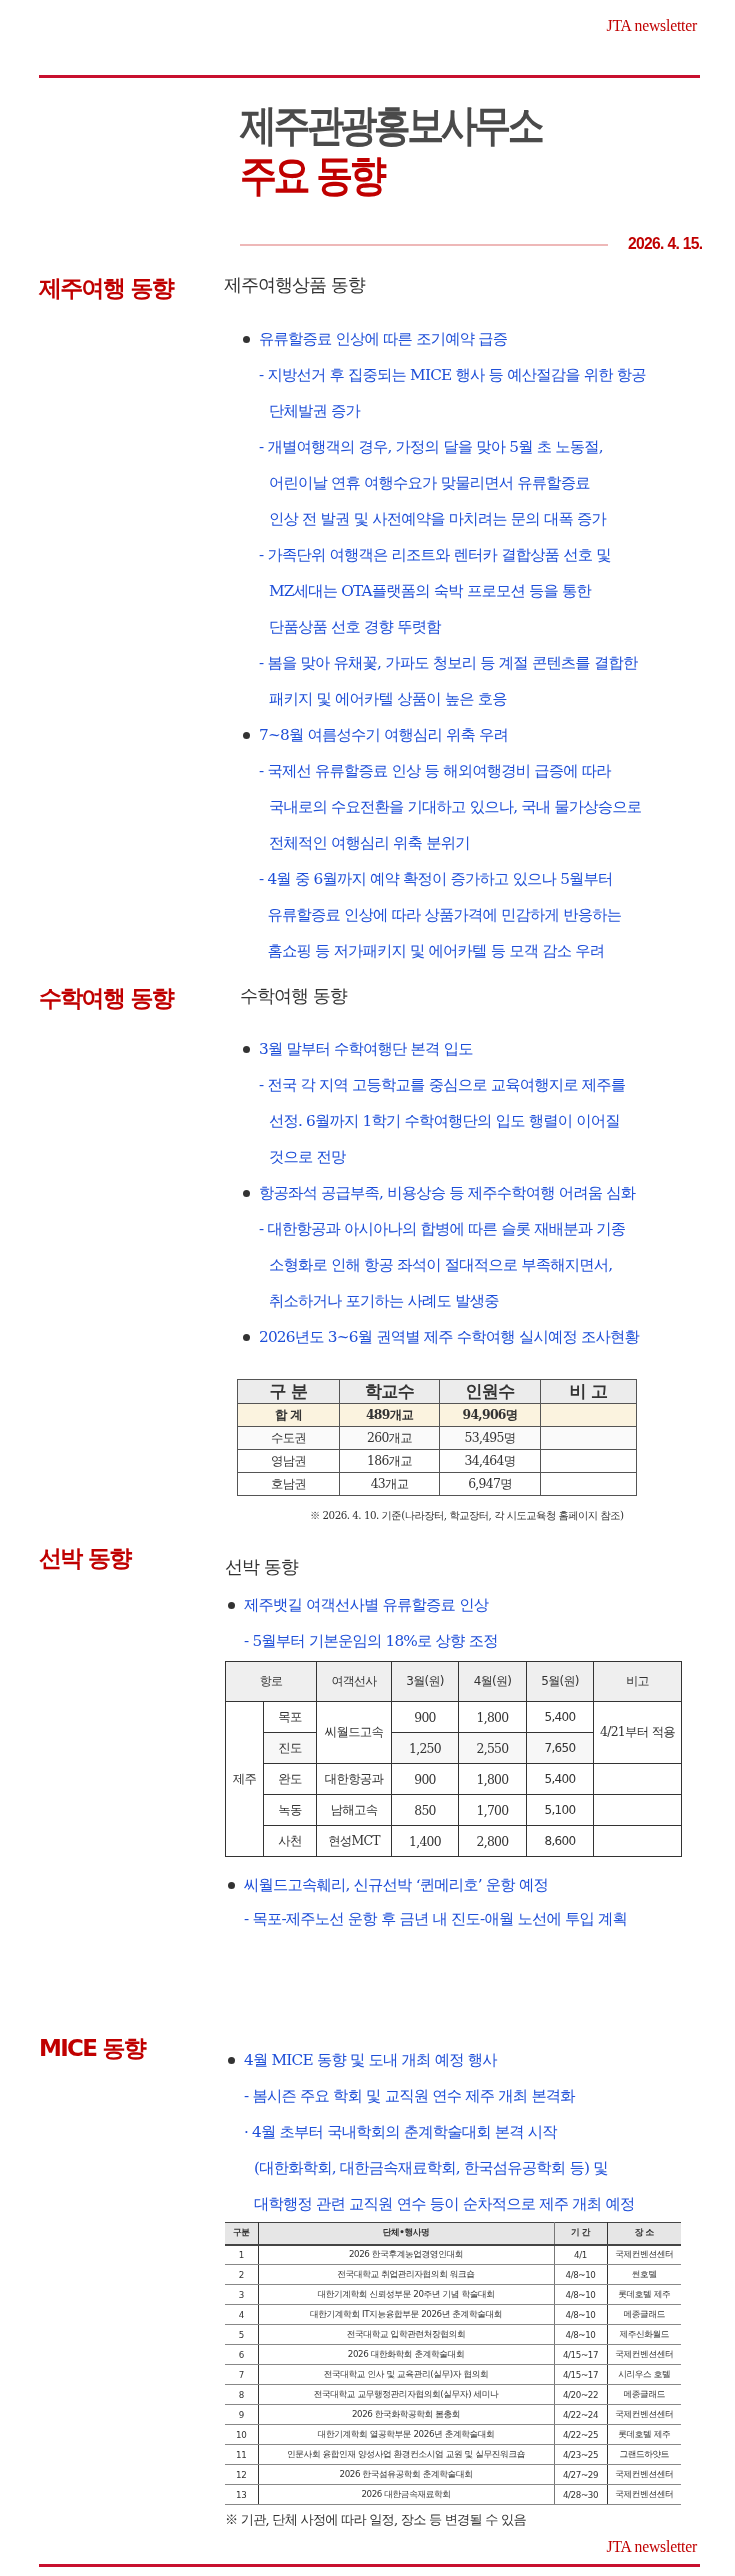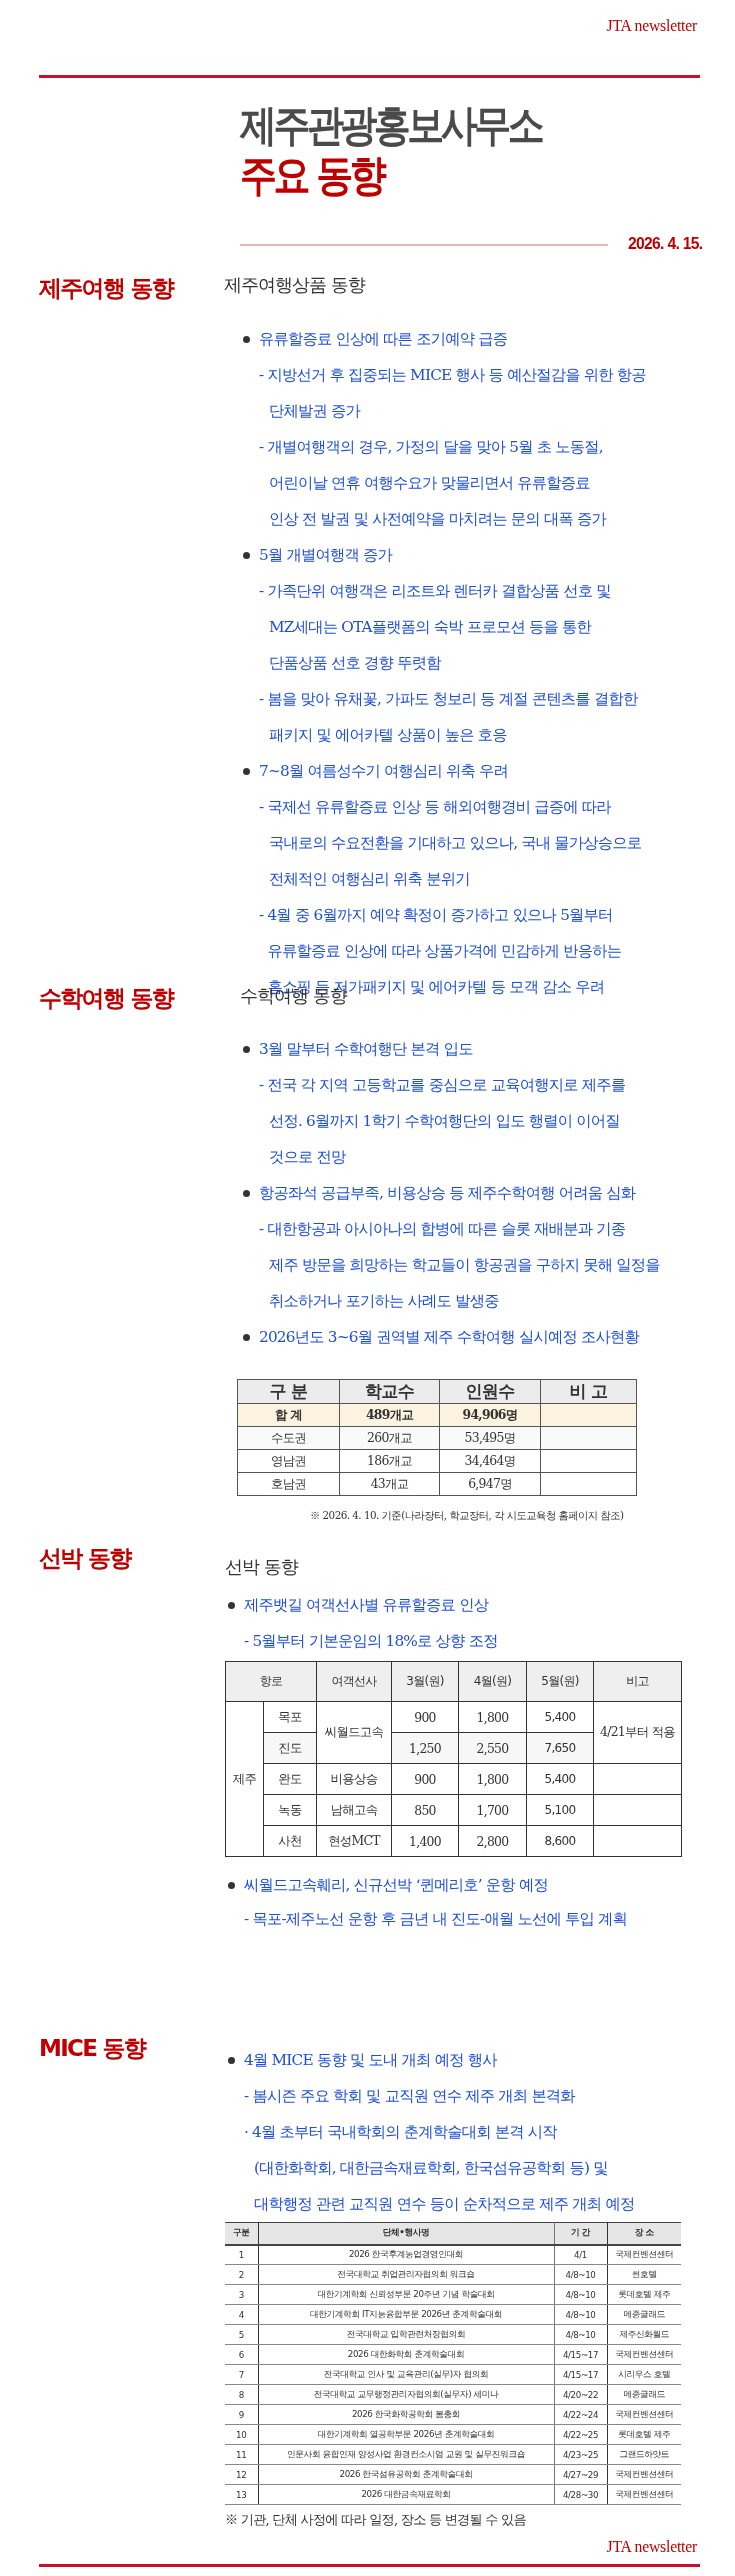--- a/index.html
+++ b/index.html
@@ -217,21 +217,20 @@
 
 <div class="section-label" style="top:273px;">제주여행 동향</div>
 <div class="section-title" style="left:224px;top:273px;">제주여행상품 동향</div>
 <div class="body-block" style="left:241px;top:321px;">
   <div class="line bullet">유류할증료 인상에 따른 조기예약 급증</div>
   <div class="line dash">- 지방선거 후 집중되는 MICE 행사 등 예산절감을 위한 항공</div>
   <div class="line cont">단체발권 증가</div>
   <div class="line dash">- 개별여행객의 경우, 가정의 달을 맞아 5월 초 노동절,</div>
   <div class="line cont">어린이날 연휴 여행수요가 맞물리면서 유류할증료</div>
   <div class="line cont">인상 전 발권 및 사전예약을 마치려는 문의 대폭 증가</div>
-  <div class="line bullet">5월 개별여행객 증가</div>
   <div class="line dash">- 가족단위 여행객은 리조트와 렌터카 결합상품 선호 및</div>
   <div class="line cont">MZ세대는 OTA플랫폼의 숙박 프로모션 등을 통한</div>
   <div class="line cont">단품상품 선호 경향 뚜렷함</div>
   <div class="line dash">- 봄을 맞아 유채꽃, 가파도 청보리 등 계절 콘텐츠를 결합한</div>
   <div class="line cont">패키지 및 에어카텔 상품이 높은 호응</div>
   <div class="line bullet">7~8월 여름성수기 여행심리 위축 우려</div>
   <div class="line dash">-  국제선 유류할증료 인상 등 해외여행경비 급증에 따라</div>
   <div class="line cont">국내로의 수요전환을 기대하고 있으나, 국내 물가상승으로</div>
   <div class="line cont">전체적인 여행심리 위축 분위기</div>
   <div class="line dash">- 4월 중 6월까지 예약 확정이 증가하고 있으나 5월부터</div>
@@ -241,21 +240,21 @@
 
 <div class="section-label" style="top:983px;">수학여행 동향</div>
 <div class="section-title" style="left:240px;top:984px;">수학여행 동향</div>
 <div class="body-block" style="left:241px;top:1031px;">
   <div class="line bullet">3월 말부터 수학여행단 본격 입도</div>
   <div class="line dash">- 전국 각 지역 고등학교를 중심으로 교육여행지로 제주를</div>
   <div class="line cont">선정. 6월까지 1학기 수학여행단의 입도 행렬이 이어질</div>
   <div class="line cont">것으로 전망</div>
   <div class="line bullet"> 항공좌석 공급부족, 비용상승 등 제주수학여행 어려움 심화</div>
   <div class="line dash">- 대한항공과 아시아나의 합병에 따른 슬롯 재배분과 기종</div>
-  <div class="line cont">제주 방문을 희망하는 학교들이 항공권을 구하지 못해 일정을</div>
+  <div class="line cont">소형화로 인해 항공 좌석이 절대적으로 부족해지면서,</div>
   <div class="line cont">취소하거나 포기하는 사례도 발생중</div>
   <div class="line bullet">2026년도 3~6월 권역별 제주 수학여행 실시예정 조사현황</div>
 </div>
 
 <table class="t-school">
   <thead>
     <tr>
       <th>구 분</th>
       <th>학교수</th>
       <th>인원수</th>
@@ -320,21 +319,21 @@
       <td rowspan="2">4/21부터 적용</td>
     </tr>
     <tr class="shade">
       <td class="sh">진도</td>
       <td class="sh">1,250</td>
       <td class="sh">2,550</td>
       <td class="sh bold">7,650</td>
     </tr>
     <tr>
       <td>완도</td>
-      <td>비용상승</td>
+      <td>대한항공과</td>
       <td>900</td>
       <td>1,800</td>
       <td class="bold">5,400</td>
       <td></td>
     </tr>
     <tr>
       <td>녹동</td>
       <td>남해고속</td>
       <td>850</td>
       <td>1,700</td>

